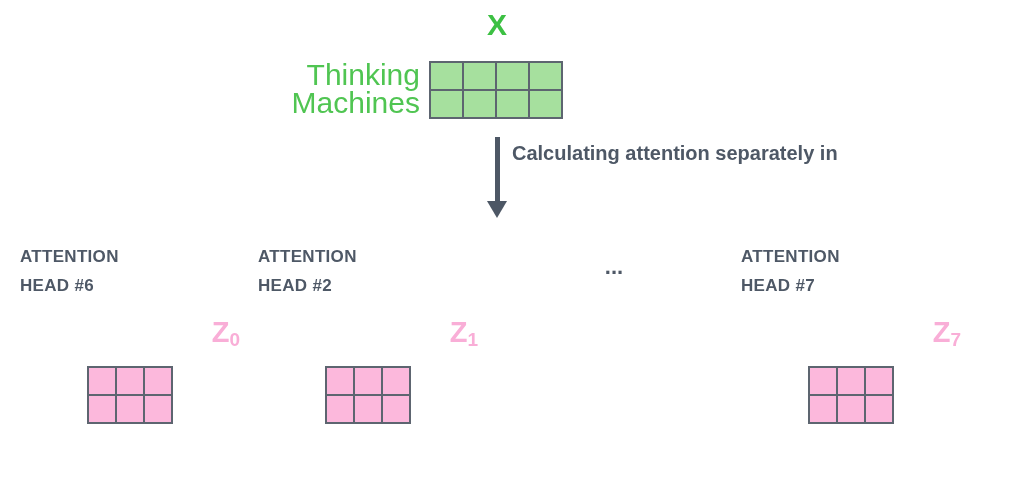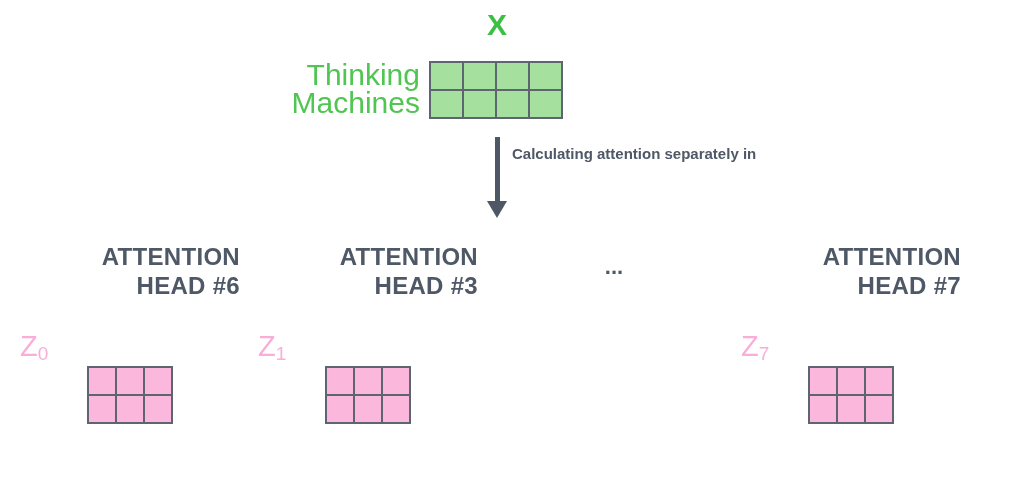--- a/index.html
+++ b/index.html
@@ -46,42 +46,42 @@
   }
   .arrow-head {
     left: 487px; top: 201px;
     width: 0; height: 0;
     border-left: 10px solid transparent;
     border-right: 10px solid transparent;
     border-top: 17px solid var(--arrow);
   }
   .arrow-caption {
     left: 512px; top: 138px;
-    font-size: 15px; line-height: 31px;
+    font-size: 20px; line-height: 31px;
     font-weight: 600;
     color: var(--slate);
   }
 
   
   .head { top: 242px; width: 220px; height: 195px; }
   .head-0 { left: 20px; }
   .head-1 { left: 258px; }
   .head-7 { left: 741px; }
   .head-title {
     position: absolute; left: 0; top: 0; width: 100%;
-    text-align: right;
-    font-size: 24px; line-height: 29px;
+    text-align: left;
+    font-size: 17px; line-height: 29px;
     font-weight: 600; letter-spacing: 0.3px;
     color: var(--slate);
   }
   .z-label {
-    position: absolute; left: 0; top: 88px; width: 100%;
-    text-align: left;
+    position: absolute; left: 0; top: 74px; width: 100%;
+    text-align: right;
     font-size: 29px; line-height: 32px;
-    font-weight: normal;
+    font-weight: bold;
     color: var(--pink-text);
   }
   .z-label sub {
     font-size: 19px;
     vertical-align: baseline;
     position: relative; top: 4px;
   }
   .head .grid-z { position: absolute; left: 67px; top: 124px; }
 
   .ellipsis {
@@ -134,21 +134,21 @@
         <div class="cell"></div>
         <div class="cell"></div>
         <div class="cell"></div>
         <div class="cell"></div>
       </div>
   </div>
 
   <div class="abs head head-1">
     <div class="head-title">
       <div>ATTENTION</div>
-      <div>HEAD #3</div>
+      <div>HEAD #2</div>
     </div>
     <div class="z-label"><span>Z</span><sub>1</sub></div>
     <div class="grid grid-z" style="grid-template-columns: repeat(3, auto);">
         <div class="cell"></div>
         <div class="cell"></div>
         <div class="cell"></div>
         <div class="cell"></div>
         <div class="cell"></div>
         <div class="cell"></div>
       </div>

